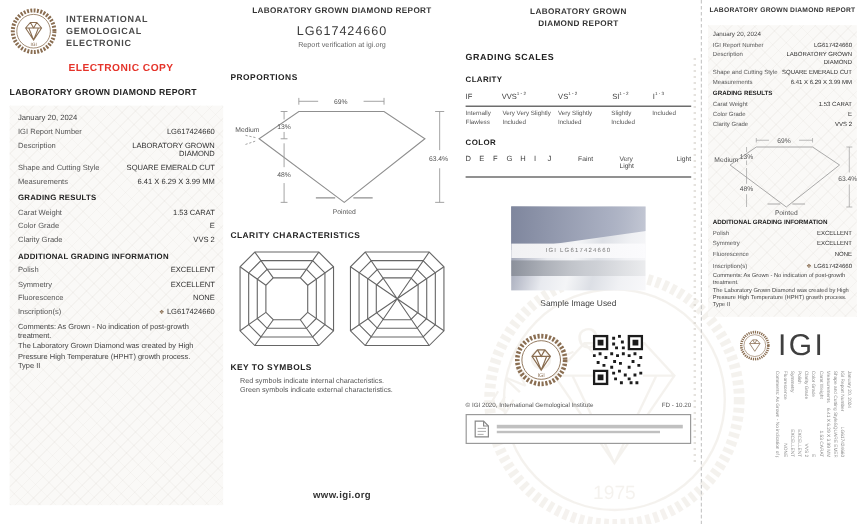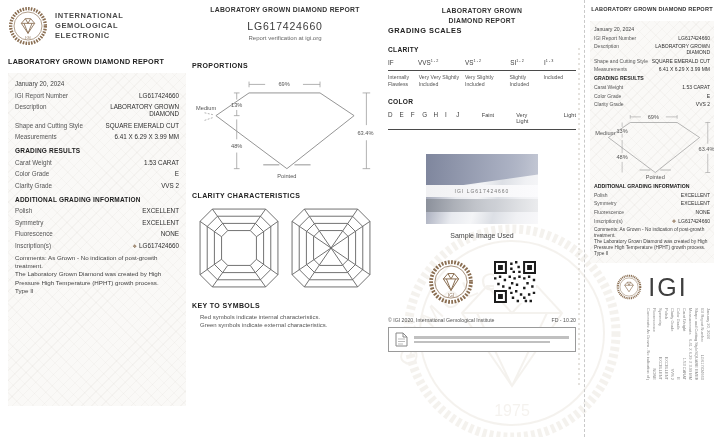--- a/index.html
+++ b/index.html
@@ -32,21 +32,21 @@
   .prop-h{margin-top:21px;}
   .prop-svg{margin-top:5px;width:180px;height:106px;}
   .cc-h{margin-top:8px;}
   .cc-row{display:flex;justify-content:space-between;padding:0 6px;margin-top:8px;}
   .key-h{margin-top:13px;}
   .key-lines{text-align:left;margin-top:4px;padding-left:8px;font-size:6px;color:#555;line-height:1.4;}
   .website{position:absolute;left:0;right:0;top:402px;font-size:8px;font-weight:bold;color:#333;letter-spacing:.3px;}
   
   .col-scales{left:388px;width:188px;}
   .sc-head{text-align:center;font-size:6.8px;font-weight:bold;color:#333;line-height:1.5;letter-spacing:.3px;}
-  .gs-h{font-size:7.4px;font-weight:bold;color:#222;letter-spacing:.5px;}
+  .gs-h{margin-top:17px;font-size:7.4px;font-weight:bold;color:#222;letter-spacing:.5px;}
   .sub-h{margin-top:11px;font-size:6.6px;font-weight:bold;color:#222;letter-spacing:.3px;}
   .grow{display:flex;width:100%;}
   .gcol1{width:16%;} .gcol2{width:25%;} .gcol3{width:24%;} .gcol4{width:18%;} .gcol5{width:17%;}
   .codes{margin-top:6px;border-bottom:1.4px solid #4a4a4a;padding-bottom:4px;}
   .code{font-size:6.3px;color:#3c3c3c;}
   .code sup{font-size:3.8px;}
   .descs{padding-top:3px;}
   .desc{font-size:5.2px;color:#555;line-height:1.25;padding-right:3px;}
   .color-row{display:flex;align-items:baseline;margin-top:6px;border-bottom:1.4px solid #4a4a4a;padding-bottom:5px;}
   .cletter{width:12px;font-size:6.3px;color:#3c3c3c;}
@@ -125,20 +125,21 @@
           <path d="M20 26 L26 19 L34 19 L40 26 L30 41 Z M20 26 H40 M26 19 L30 26 L34 19 M24 26 L30 41 M36 26 L30 41" stroke-width="1.3"></path>
         </g>
         <text x="30" y="49" text-anchor="middle" font-size="6" fill="#8a6e52">IGI</text>
       </svg>
       <div class="ig-name">
         <div>INTERNATIONAL</div>
         <div>GEMOLOGICAL</div>
         <div>ELECTRONIC</div>
       </div>
     </div>
+    <div class="electronic">ELECTRONIC COPY</div>
     <div class="rep-title">LABORATORY GROWN DIAMOND REPORT</div>
 
     <div class="panel panel-left">
       <div class="date">January 20, 2024</div>
       <div class="row">
         <span class="lbl">IGI Report Number</span>
         <span class="val">LG617424660</span>
       </div>
       <div class="row">
         <span class="lbl">Description</span>
@@ -254,20 +255,21 @@
         </g>
       </svg>
     </div>
 
     <div class="h-left key-h">KEY TO SYMBOLS</div>
     <div class="key-lines">
       <div>Red symbols indicate internal characteristics.</div>
       <div>Green symbols indicate external characteristics.</div>
     </div>
 
+    <div class="website">www.igi.org</div>
   </div>
 
   <div class="col col-scales">
     <div class="sc-head">
       <div>LABORATORY GROWN</div>
       <div>DIAMOND REPORT</div>
     </div>
 
     <div class="gs-h">GRADING SCALES</div>
     <div class="sub-h">CLARITY</div>

